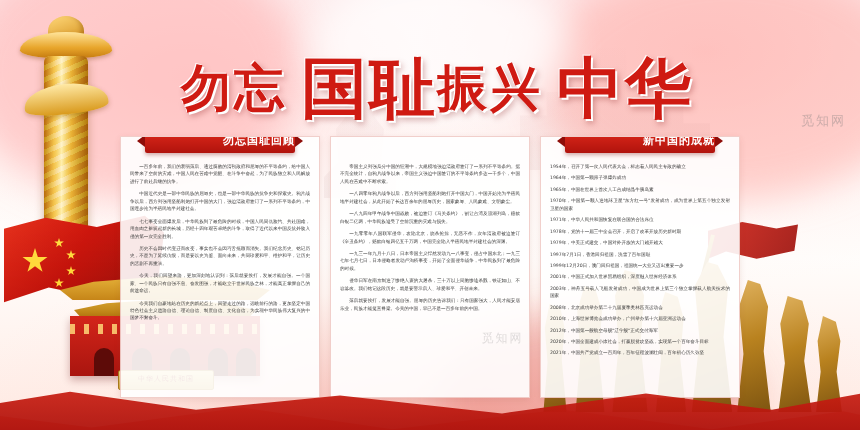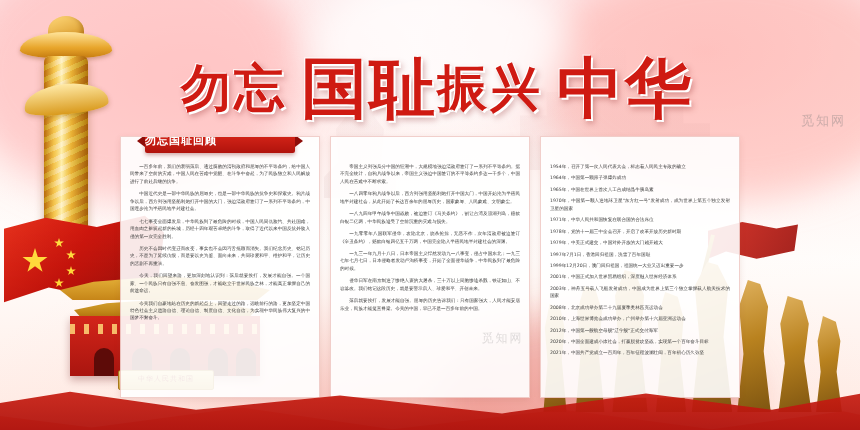--- a/index.html
+++ b/index.html
@@ -239,21 +239,21 @@
     transform: translateX(-50%);
     width: 150px;
     height: 24px;
     background: linear-gradient(180deg, #e0291b 0%, #b0130d 100%);
     color: #ffffff;
     font-family: "DejaVu Sans", "Liberation Sans", sans-serif;
     font-size: 11px;
     font-weight: bold;
     letter-spacing: 1px;
     line-height: 24px;
-    text-align: left;
+    text-align: right;
     border-radius: 2px;
     box-shadow: 0 2px 4px rgba(120,15,10,0.35);
   }
   .panel-header::before,
   .panel-header::after {
     content: "";
     position: absolute;
     top: 6px;
     width: 0; height: 0;
     border-top: 6px solid transparent;
@@ -378,20 +378,21 @@
         <p>一八四零年鸦片战争以后，西方列强用坚船利炮打开中国大门，中国开始沦为半殖民地半封建社会，从此开始了长达百余年的屈辱历史，国家蒙辱、人民蒙难、文明蒙尘。</p>
         <p>一八九四年甲午战争中国战败，被迫签订《马关条约》，割让台湾及澎湖列岛，赔款白银二亿两，中华民族遭受了空前沉重的灾难与损失。</p>
         <p>一九零零年八国联军侵华，攻陷北京，烧杀抢掠，无恶不作，次年清政府被迫签订《辛丑条约》，赔款白银四亿五千万两，中国完全陷入半殖民地半封建社会的深渊。</p>
         <p>一九三一年九月十八日，日本帝国主义悍然发动九一八事变，侵占中国东北；一九三七年七月七日，日本侵略者发动卢沟桥事变，开始了全面侵华战争，中华民族到了最危险的时候。</p>
         <p>侵华日军在南京制造了惨绝人寰的大屠杀，三十万以上同胞惨遭杀戮，铁证如山、不容篡改。我们铭记这段历史，就是要警示后人、珍爱和平、开创未来。</p>
         <p>落后就要挨打，发展才能自强。屈辱的历史告诉我们：只有国家强大，人民才能安居乐业，民族才能挺直脊梁。今天的中国，早已不是一百多年前的中国。</p>
       </div>
     </div>
 
     <div class="panel">
+      <div class="panel-header">新中国的成就</div>
       <div class="panel-body list">
         <p>1954年，召开了第一次人民代表大会，标志着人民民主专政的确立</p>
         <p>1964年，中国第一颗原子弹爆炸成功</p>
         <p>1965年，中国在世界上首次人工合成结晶牛胰岛素</p>
         <p>1970年，中国第一颗人造地球卫星"东方红一号"发射成功，成为世界上第五个独立发射卫星的国家</p>
         <p>1971年，中华人民共和国恢复在联合国的合法席位</p>
         <p>1978年，党的十一届三中全会召开，开启了改革开放历史新时期</p>
         <p>1979年，中美正式建交，中国对外开放的大门越开越大</p>
         <p>1997年7月1日，香港回归祖国，洗雪了百年国耻</p>
         <p>1999年12月20日，澳门回归祖国，祖国统一大业又迈出重要一步</p>

